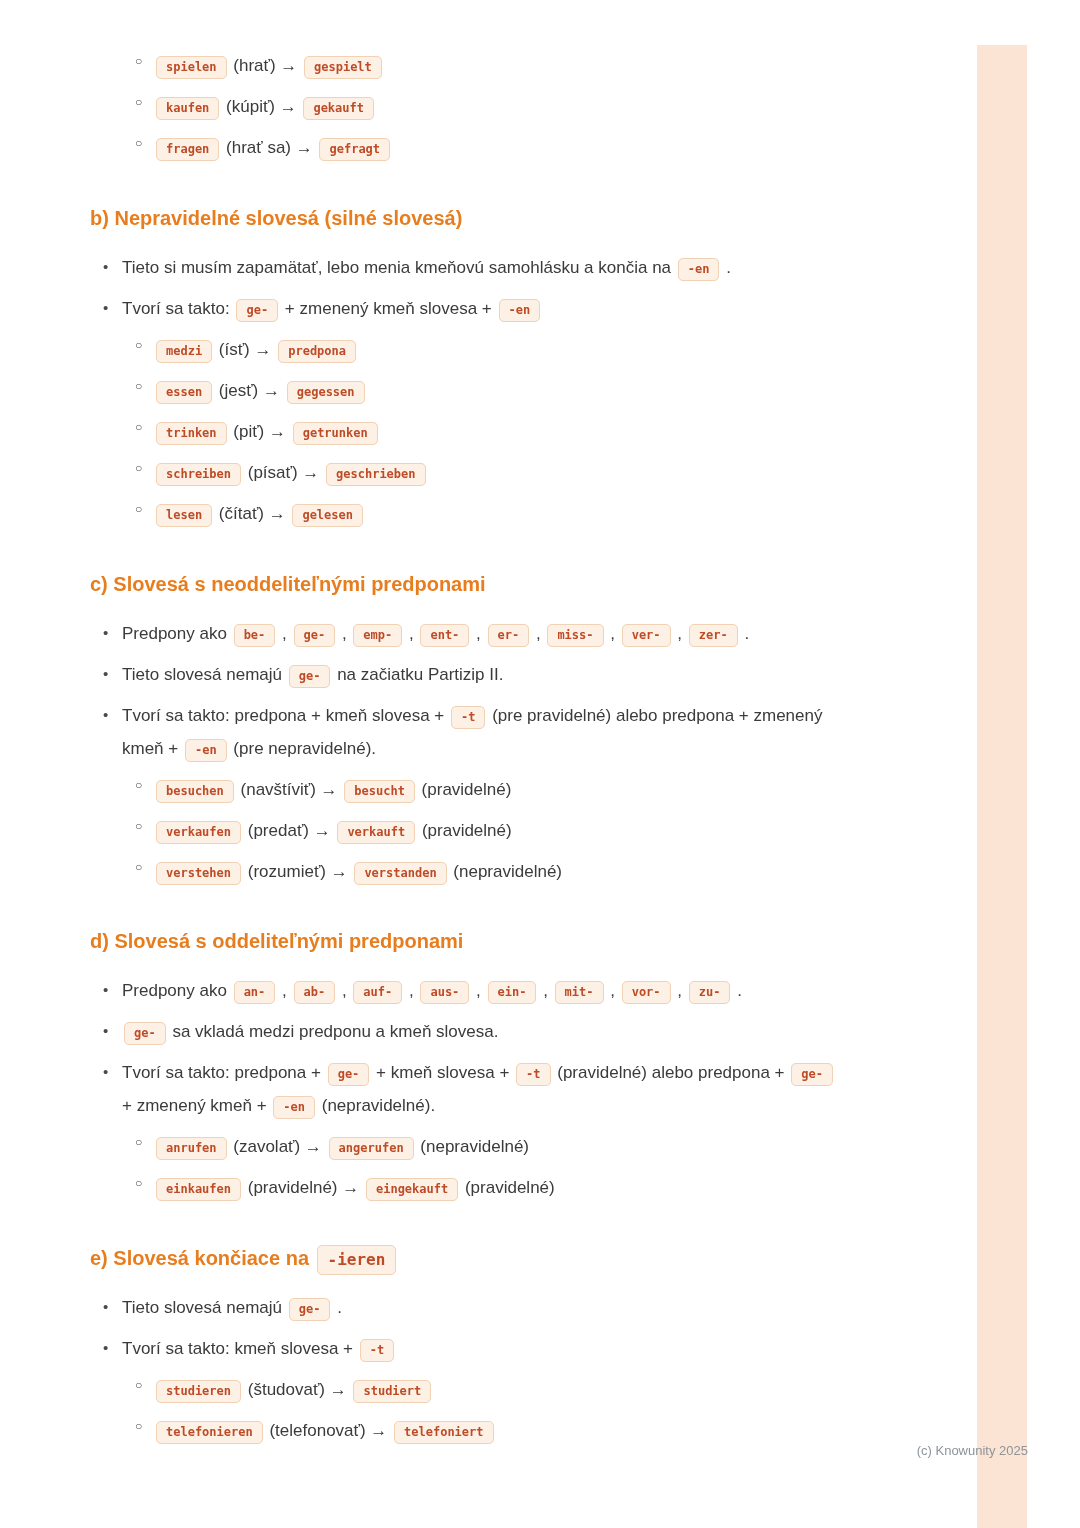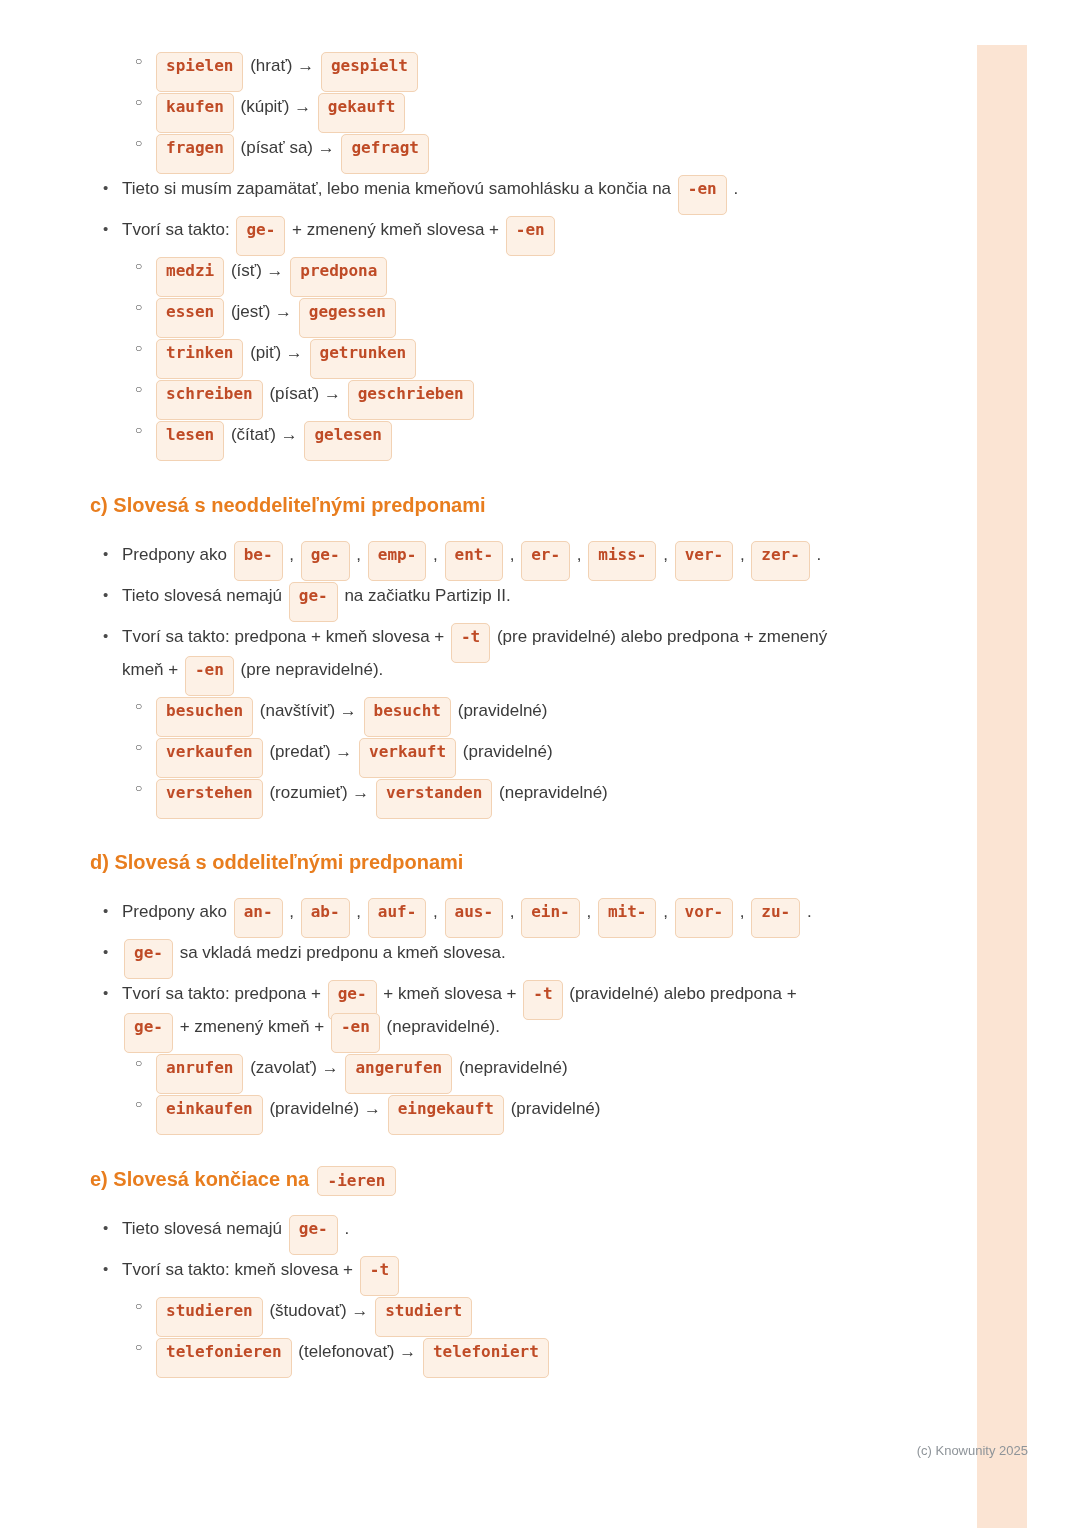--- a/index.html
+++ b/index.html
@@ -49,26 +49,26 @@
     position:absolute;
     top:0;
     line-height:inherit;
     color:#4a4a4a;
   }
   .bullet.l1 .marker{left:13px;font-size:15px;}
   .bullet.l2 .marker{left:45px;font-size:12px;}
   .chip{
     font-family:"DejaVu Sans Mono","Liberation Mono",monospace;
     font-weight:700;
-    font-size:16px;
+    font-size:12px;
     color:var(--code);
     background:var(--codebg);
     border:1px solid var(--codebd);
     border-radius:5px;
-    padding:3px 9px 16px 9px;
+    padding:3px 9px 4px 9px;
     margin:0 2px;
     white-space:nowrap;
   }
   .heading .chip{font-size:16px;padding:4px 10px 5px 10px;}
   .b{font-weight:400;}
   .watermark{
     position:absolute;
     right:52px;
     bottom:70px;
     font-size:13px;
@@ -76,21 +76,22 @@
   }
 </style>
 </head>
 <body>
 
 <div class="page">
   <div class="strip"></div>
   <main class="content">
       <div class="bullet l2"><span class="marker">○</span><span class="chip">spielen</span><span class="t"> (hrať) → </span><span class="chip">gespielt</span></div>
       <div class="bullet l2"><span class="marker">○</span><span class="chip">kaufen</span><span class="t"> (kúpiť) → </span><span class="chip">gekauft</span></div>
-      <div class="bullet l2"><span class="marker">○</span><span class="chip">fragen</span><span class="t"> (písať sa) → </span><span class="chip">gefragt</span></div>
+      <div class="bullet l2"><span class="marker">○</span><span class="chip">fragen</span><span class="t"> (hrať sa) → </span><span class="chip">gefragt</span></div>
+      <h2 class="heading"><span class="t">b) Nepravidelné slovesá (silné slovesá)</span></h2>
       <div class="bullet l1"><span class="marker">•</span><span class="t">Tieto si musím zapamätať, lebo menia kmeňovú samohlásku a končia na </span><span class="chip">-en</span><span class="t"> .</span></div>
       <div class="bullet l1"><span class="marker">•</span><span class="t">Tvorí sa takto: </span><span class="chip">ge-</span><span class="t"> </span><span class="b">+ zmenený kmeň slovesa + </span><span class="chip">-en</span></div>
       <div class="bullet l2"><span class="marker">○</span><span class="chip">medzi</span><span class="t"> (ísť) → </span><span class="chip">predpona</span></div>
       <div class="bullet l2"><span class="marker">○</span><span class="chip">essen</span><span class="t"> (jesť) → </span><span class="chip">gegessen</span></div>
       <div class="bullet l2"><span class="marker">○</span><span class="chip">trinken</span><span class="t"> (piť) → </span><span class="chip">getrunken</span></div>
       <div class="bullet l2"><span class="marker">○</span><span class="chip">schreiben</span><span class="t"> (písať) → </span><span class="chip">geschrieben</span></div>
       <div class="bullet l2"><span class="marker">○</span><span class="chip">lesen</span><span class="t"> (čítať) → </span><span class="chip">gelesen</span></div>
       <h2 class="heading"><span class="t">c) Slovesá s neoddeliteľnými predponami</span></h2>
       <div class="bullet l1"><span class="marker">•</span><span class="t">Predpony ako </span><span class="chip">be-</span><span class="t"> , </span><span class="chip">ge-</span><span class="t"> , </span><span class="chip">emp-</span><span class="t"> , </span><span class="chip">ent-</span><span class="t"> , </span><span class="chip">er-</span><span class="t"> , </span><span class="chip">miss-</span><span class="t"> , </span><span class="chip">ver-</span><span class="t"> , </span><span class="chip">zer-</span><span class="t"> .</span></div>
       <div class="bullet l1"><span class="marker">•</span><span class="t">Tieto slovesá </span><span class="b">nemajú</span><span class="t"> </span><span class="chip">ge-</span><span class="t"> na začiatku Partizip II.</span></div>

